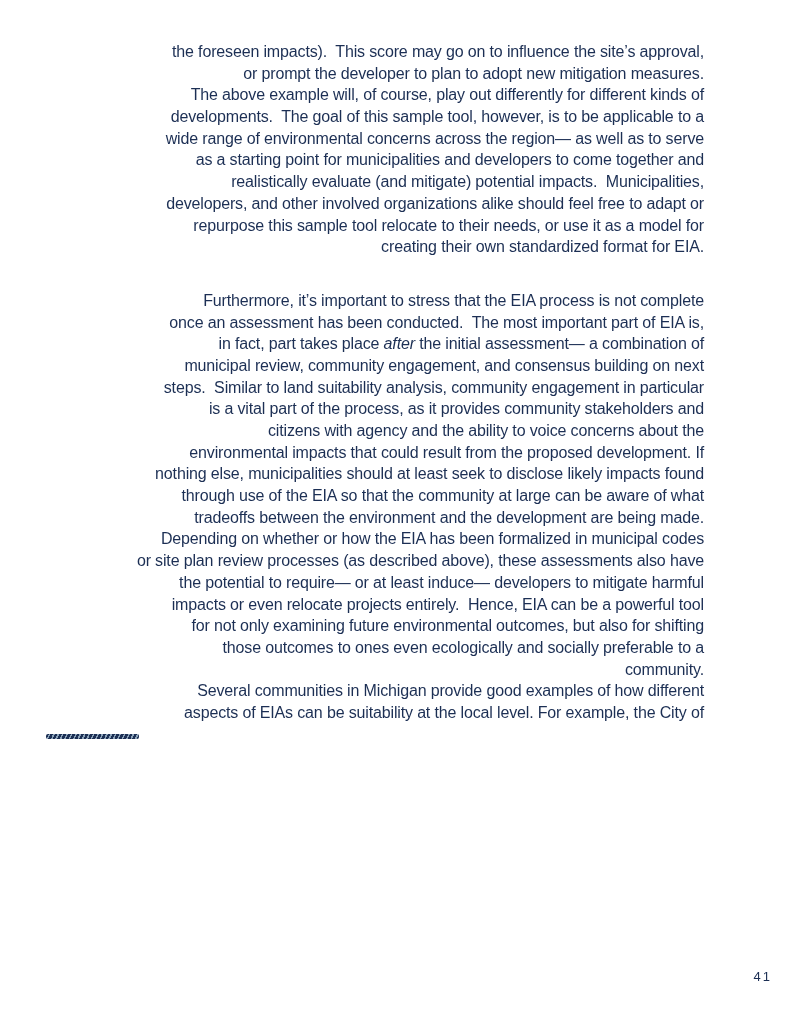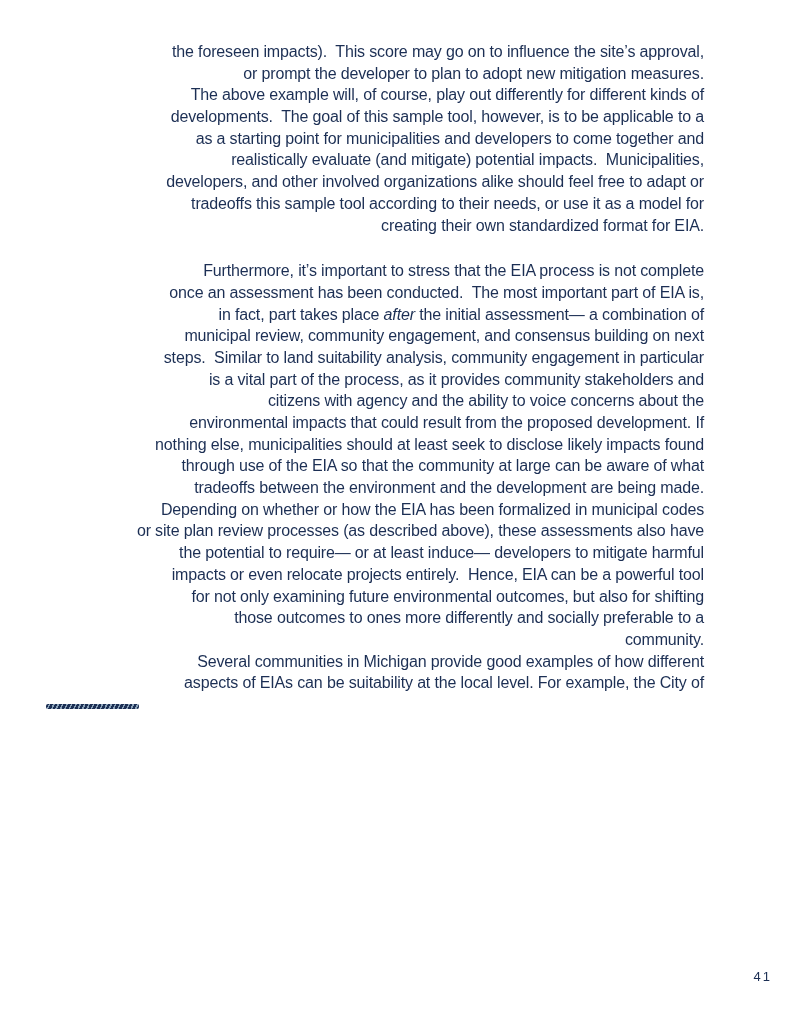--- a/index.html
+++ b/index.html
@@ -27,21 +27,21 @@
     color: var(--text-color, #1c2f54);
     font-size: 16px;
     line-height: 21.7px;
     letter-spacing: -0.15px;
     text-align: right;
   }
   .paragraph {
     margin: 0;
   }
   .paragraph.gap-before {
-    margin-top: 24px;
+    margin-top: 32px;
   }
   .line {
     white-space: pre;
     height: 21.7px;
   }
   .line i {
     font-style: italic;
   }
   .redaction-squiggle {
     margin-top: 10px;
@@ -71,44 +71,45 @@
 
 <div class="page">
 
   <div class="text-body">
 
     <div class="paragraph">
         <div class="line"><span>the foreseen impacts).  This score may go on to influence the site’s approval,</span></div>
         <div class="line"><span>or prompt the developer to plan to adopt new mitigation measures.</span></div>
         <div class="line"><span>The above example will, of course, play out differently for different kinds of</span></div>
         <div class="line"><span>developments.  The goal of this sample tool, however, is to be applicable to a</span></div>
+        <div class="line"><span>wide range of environmental concerns across the region— as well as to serve</span></div>
         <div class="line"><span>as a starting point for municipalities and developers to come together and</span></div>
         <div class="line"><span>realistically evaluate (and mitigate) potential impacts.  Municipalities,</span></div>
         <div class="line"><span>developers, and other involved organizations alike should feel free to adapt or</span></div>
-        <div class="line"><span>tradeoffs this sample tool according to their needs, or use it as a model for</span></div>
+        <div class="line"><span>repurpose this sample tool relocate to their needs, or use it as a model for</span></div>
         <div class="line"><span>creating their own standardized format for EIA.</span></div>
       </div>
       <div class="paragraph gap-before">
         <div class="line"><span>Furthermore, it’s important to stress that the EIA process is not complete</span></div>
         <div class="line"><span>once an assessment has been conducted.  The most important part of EIA is,</span></div>
         <div class="line"><span>in fact, part takes place </span><i>after</i><span> the initial assessment— a combination of</span></div>
         <div class="line"><span>municipal review, community engagement, and consensus building on next</span></div>
         <div class="line"><span>steps.  Similar to land suitability analysis, community engagement in particular</span></div>
         <div class="line"><span>is a vital part of the process, as it provides community stakeholders and</span></div>
         <div class="line"><span>citizens with agency and the ability to voice concerns about the</span></div>
         <div class="line"><span>environmental impacts that could result from the proposed development. If</span></div>
         <div class="line"><span>nothing else, municipalities should at least seek to disclose likely impacts found</span></div>
         <div class="line"><span>through use of the EIA so that the community at large can be aware of what</span></div>
         <div class="line"><span>tradeoffs between the environment and the development are being made.</span></div>
         <div class="line"><span>Depending on whether or how the EIA has been formalized in municipal codes</span></div>
         <div class="line"><span>or site plan review processes (as described above), these assessments also have</span></div>
         <div class="line"><span>the potential to require— or at least induce— developers to mitigate harmful</span></div>
         <div class="line"><span>impacts or even relocate projects entirely.  Hence, EIA can be a powerful tool</span></div>
         <div class="line"><span>for not only examining future environmental outcomes, but also for shifting</span></div>
-        <div class="line"><span>those outcomes to ones more differently and socially preferable to a</span></div>
+        <div class="line"><span>those outcomes to ones even ecologically and socially preferable to a</span></div>
         <div class="line"><span>community.</span></div>
       </div>
       <div class="paragraph">
         <div class="line"><span>Several communities in Michigan provide good examples of how different</span></div>
         <div class="line"><span>aspects of EIAs can be suitability at the local level. For example, the City of</span></div>
       </div>
       <div class="redaction-squiggle"></div>
   </div>
 
   <div class="page-number">41</div>

